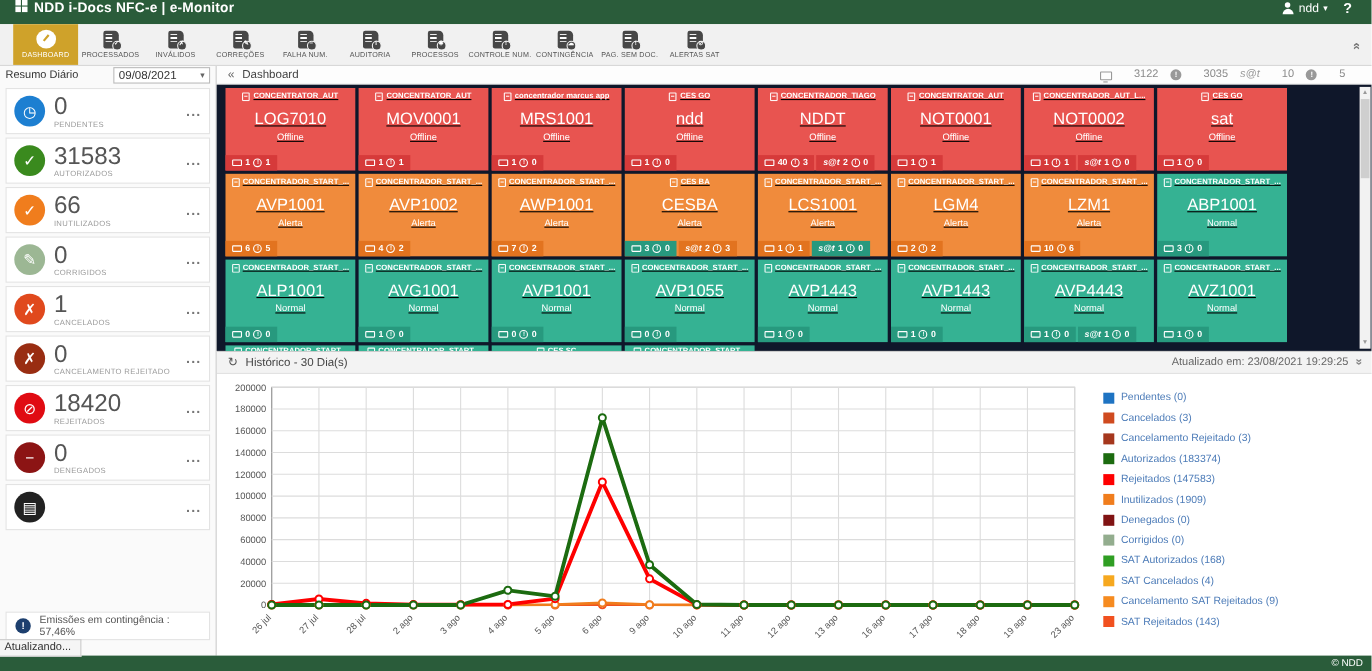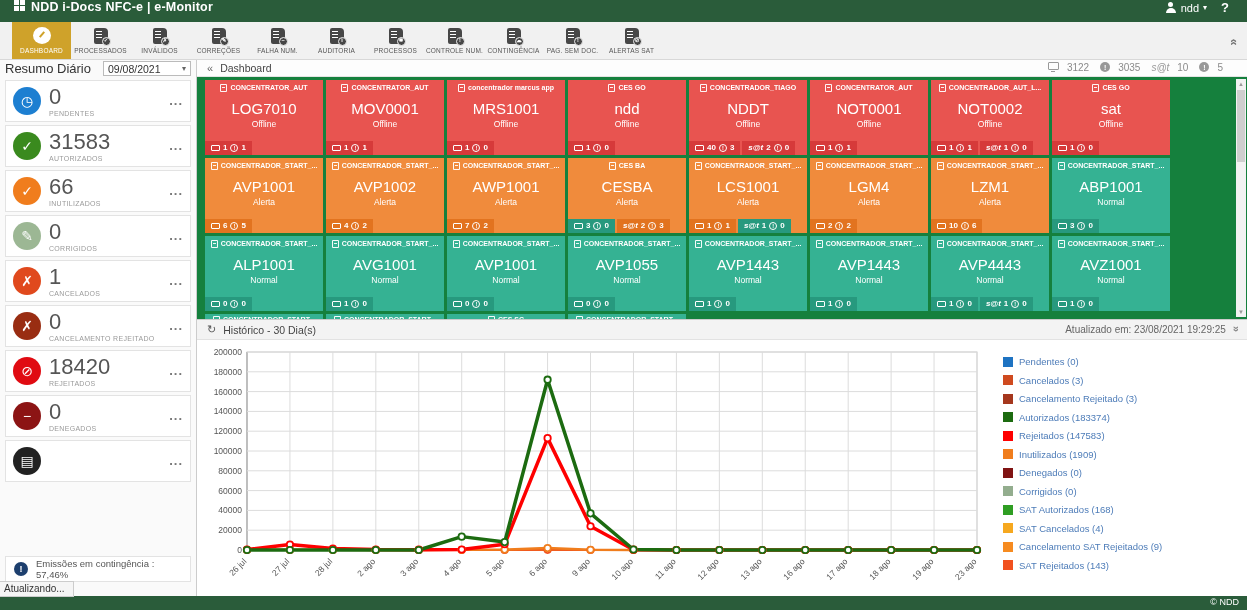--- a/index.html
+++ b/index.html
@@ -39,21 +39,21 @@
   .toolbar-collapse { position:absolute; right:10px; top:12px; color:#777; font-size:12px; font-weight:bold;
      transform:rotate(90deg); cursor:pointer; letter-spacing:-2px; }
 
   
   .content { display:flex; height:536px; }
   .sidebar { width:197px; border-right:1px solid #ccc; background:#fafafa; position:relative; flex-shrink:0; }
   .main { flex:1; min-width:0; display:flex; flex-direction:column; background:#fff; }
 
   
   .sidebar-header { height:17px; display:flex; align-items:center; padding:0 5px; gap:4px; }
-  .sidebar-title { font-size:13px; color:#333; flex:1; }
+  .sidebar-title { font-size:10px; color:#333; flex:1; }
   .datebox { width:88px; height:15px; background:#fff; border:1px solid #bbb; font-size:10.5px; color:#333;
      display:flex; align-items:center; padding:0 4px; cursor:pointer; }
   .datebox .caret { margin-left:auto; color:#666; }
   .cards { padding:3px 5px; display:flex; flex-direction:column; gap:3px; }
   .card { height:42px; background:#fff; border:1px solid #e3e3e3; display:flex; align-items:center;
      padding:0 7px; position:relative; }
   .card-icon { width:28px; height:28px; border-radius:50%; color:#fff; font-size:14px; display:flex;
      align-items:center; justify-content:center; margin-right:8px; flex-shrink:0; }
   .card-value { font-size:22px; color:#555; line-height:1; }
   .card-label { font-size:7px; color:#9a9a9a; letter-spacing:.3px; margin-top:2px; }
@@ -64,30 +64,30 @@
   .cont-icon { width:14px; height:14px; border-radius:50%; background:#1d3f6e; color:#fff; font-size:9px;
      font-weight:bold; display:flex; align-items:center; justify-content:center; flex-shrink:0; }
   .cont-text { font-size:9.5px; color:#555; }
 
   
   .breadcrumb-bar { height:17px; border-bottom:1px solid #e4e4e4; display:flex; align-items:center;
      padding:0 10px; gap:7px; background:#fdfdfd; }
   .bc-chev { color:#666; font-size:11px; cursor:pointer; }
   .bc-label { font-size:10.5px; color:#444; }
   .counters { margin-left:auto; display:flex; align-items:center; gap:11px; padding-right:14px; }
-  .counter { display:flex; align-items:flex-start; gap:8px; font-size:10px; color:#8a8a8a; }
+  .counter { display:flex; align-items:flex-end; gap:20px; font-size:10px; color:#8a8a8a; }
   .c-monitor { width:11px; height:8px; border:1.5px solid #999; border-radius:1px; position:relative; }
   .c-monitor::after { content:""; position:absolute; left:2px; bottom:-3px; width:4px; height:1.5px; background:#999; }
   .c-alert { width:10px; height:10px; border-radius:50%; background:#999; color:#fff; font-size:7px;
      font-weight:bold; display:flex; align-items:center; justify-content:center; }
   .c-alert::after { content:"!"; }
   .c-sat { font-style:italic; font-size:10px; color:#999; }
 
   
-  .tiles-wrap { height:244px; position:relative; overflow:hidden; padding:3px 14px 0 8px; background:#15803d; }
+  .tiles-wrap { height:244px; position:relative; overflow:hidden; padding:3px 14px 0 8px; background:#0f172a;text-decoration:underline; }
   .tiles-grid { display:grid; grid-template-columns:repeat(8,118px); gap:3px; }
   .tile { height:75px; position:relative; color:#fff; cursor:pointer; }
   .tile.offline { background:#e85450; }
   .tile.alert   { background:#f08b3c; }
   .tile.normal  { background:#35b293; }
   .tile-head { display:flex; align-items:center; justify-content:center; gap:3px; padding:4px 3px 0 3px;
      font-size:7px; font-weight:bold; white-space:nowrap; overflow:hidden; }
   .mini-doc { width:7px; height:8px; border:1px solid rgba(255,255,255,.95); border-radius:1px; flex-shrink:0;
      background:linear-gradient(rgba(255,255,255,.9) 0 0) 1px 2px / 3px 1px no-repeat; }
   .tile-name { text-align:center; font-size:15px; margin-top:8px; }

